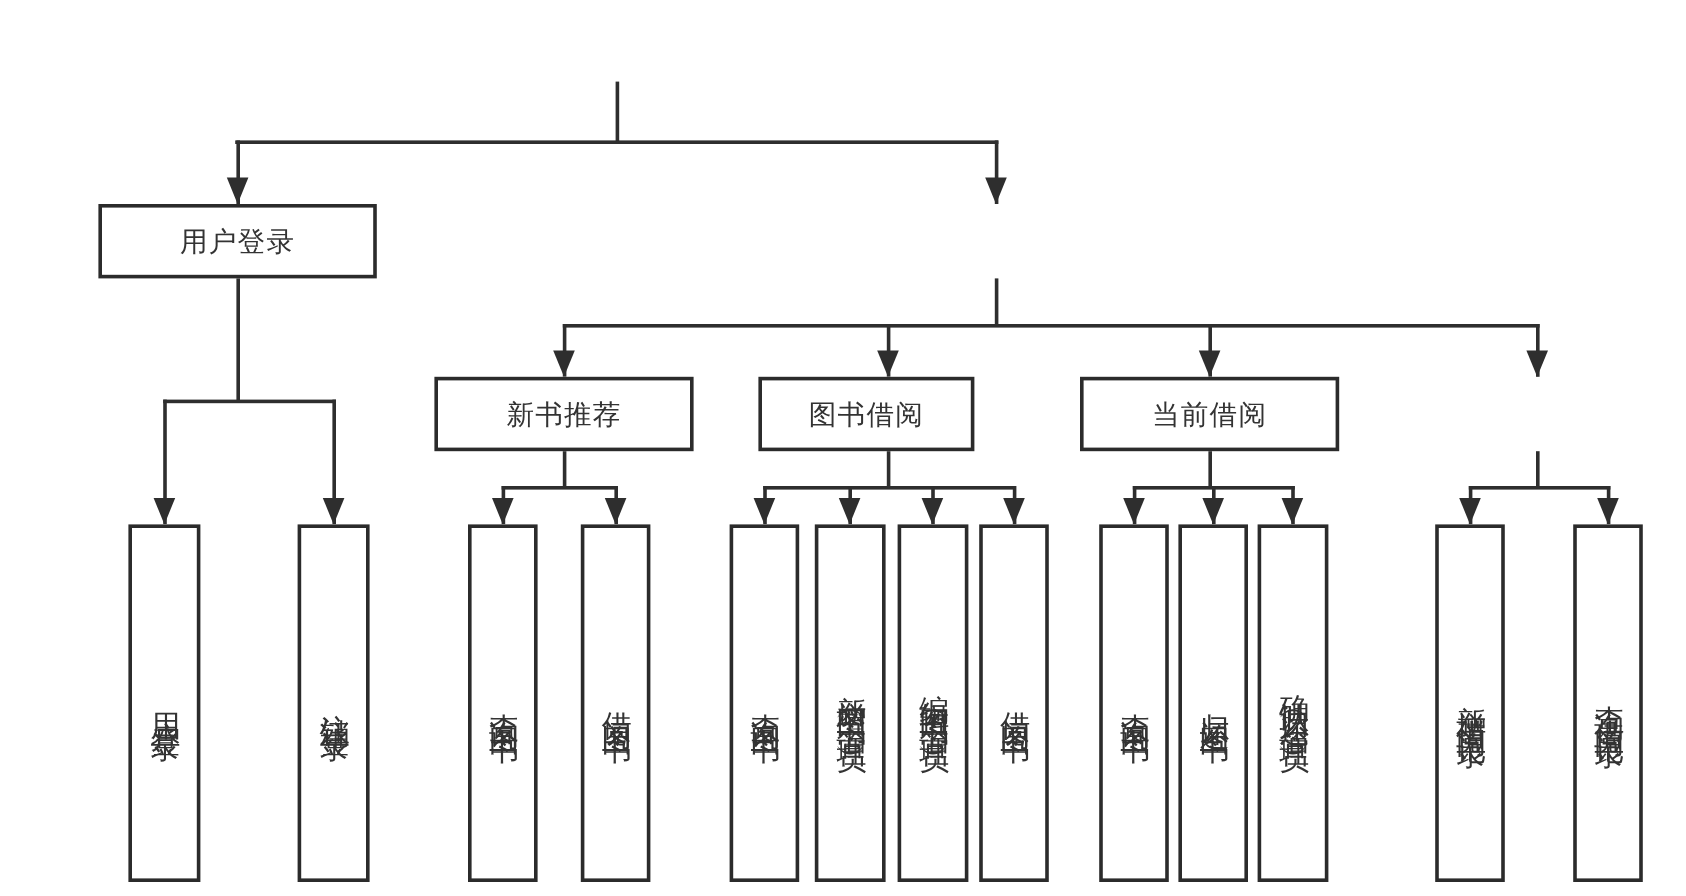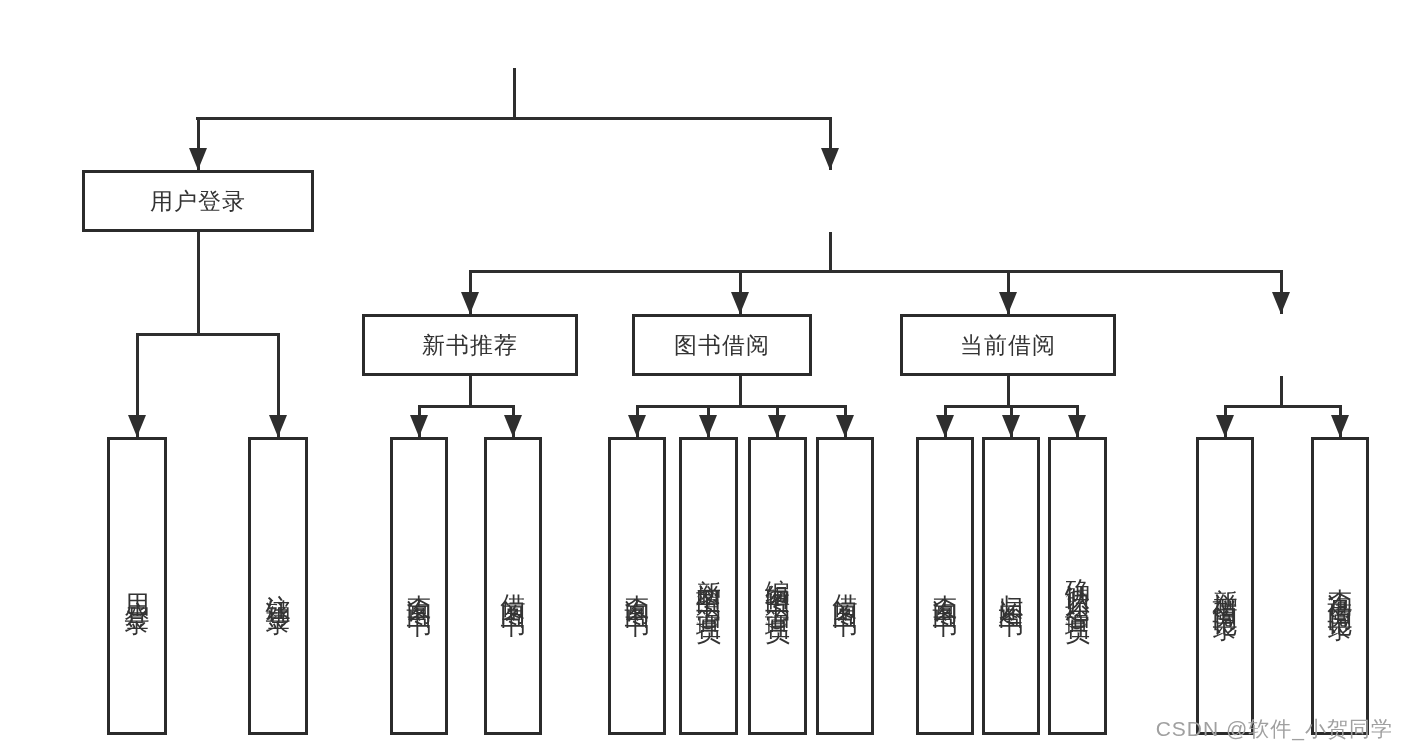--- a/index.html
+++ b/index.html
@@ -156,15 +156,14 @@
     <span class="vtext">确认归还（管理员）</span>
   </div>
 
   <div class="vbox" style="left:1196px;width:58px;">
     <span class="vtext">新增借阅记录</span>
   </div>
   <div class="vbox" style="left:1311px;width:58px;">
     <span class="vtext">查询借阅记录</span>
   </div>
 
-  <div class="watermark">CSDN @软件_小贺同学</div>
 
 </div>
 
 </body></html>

